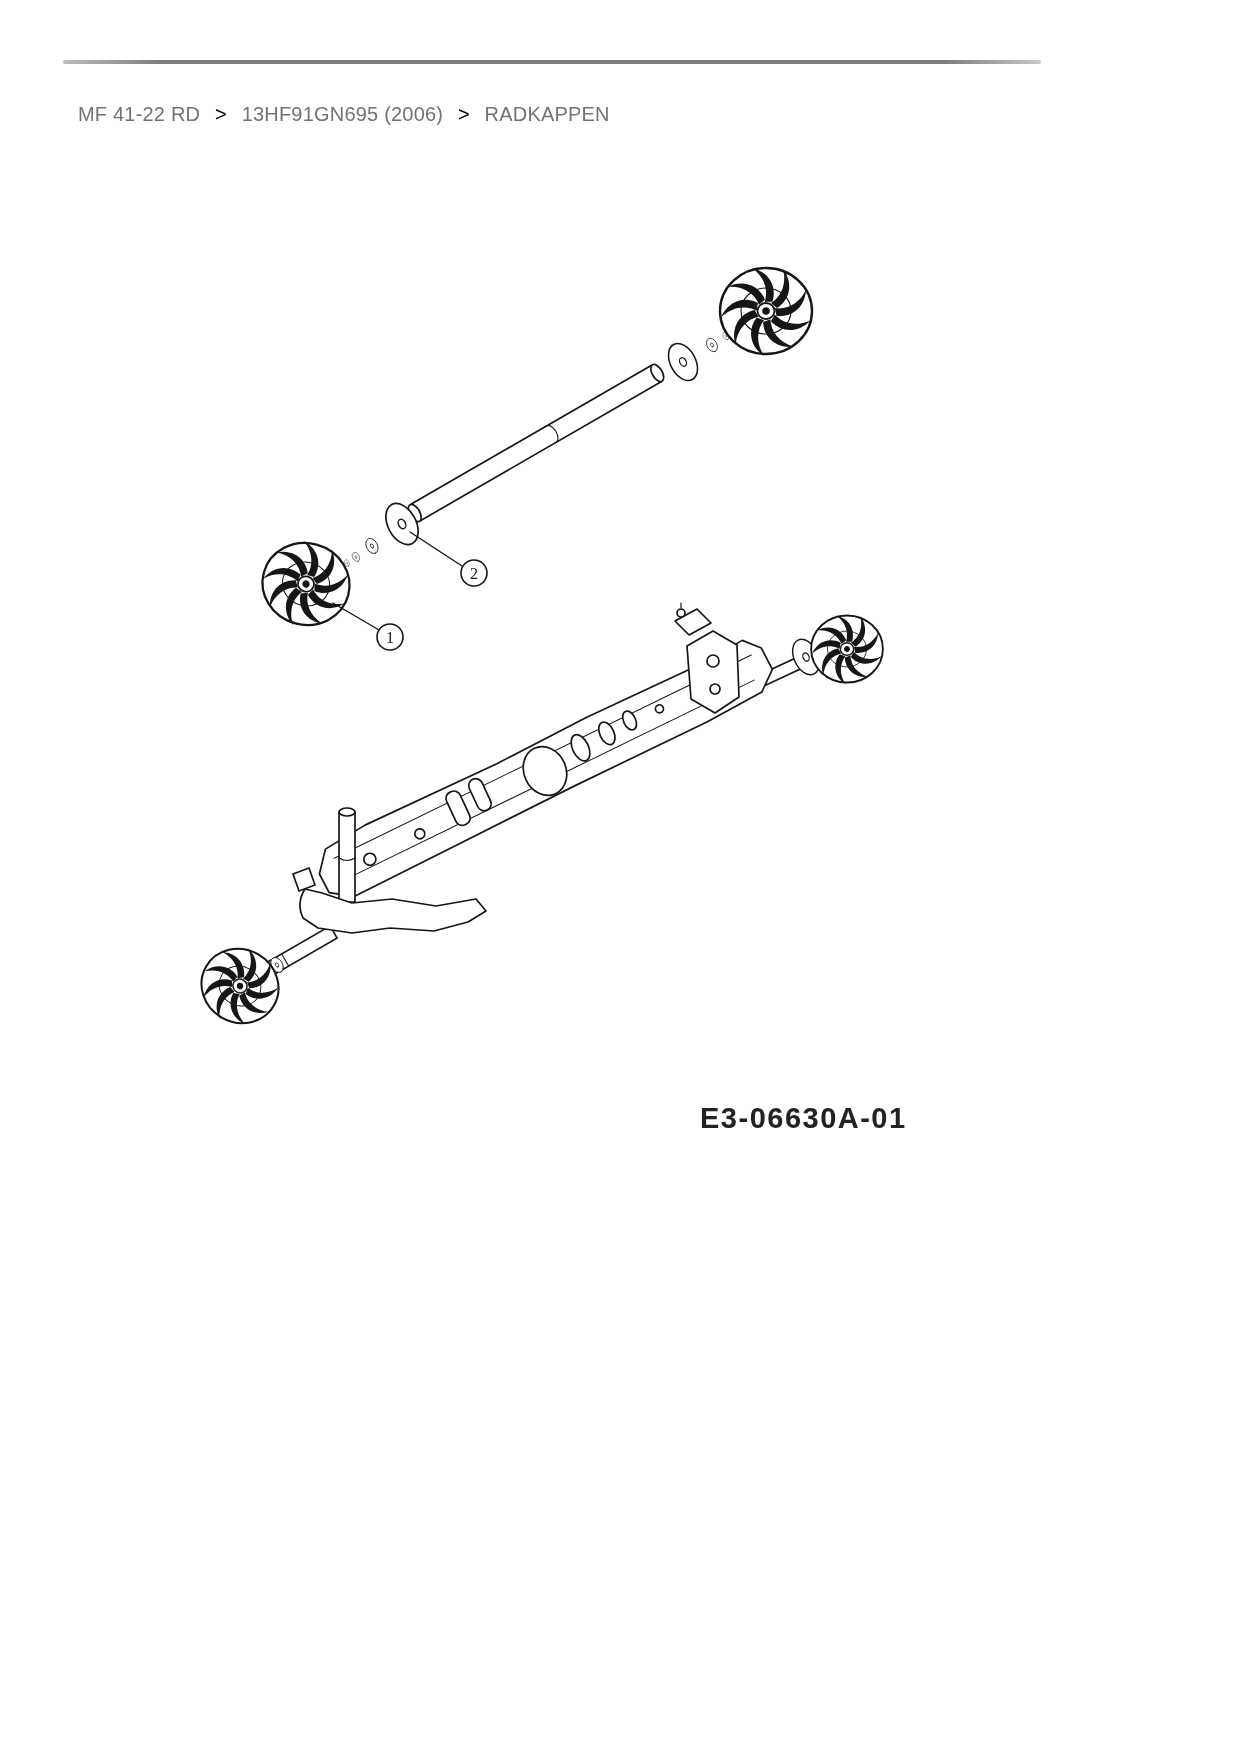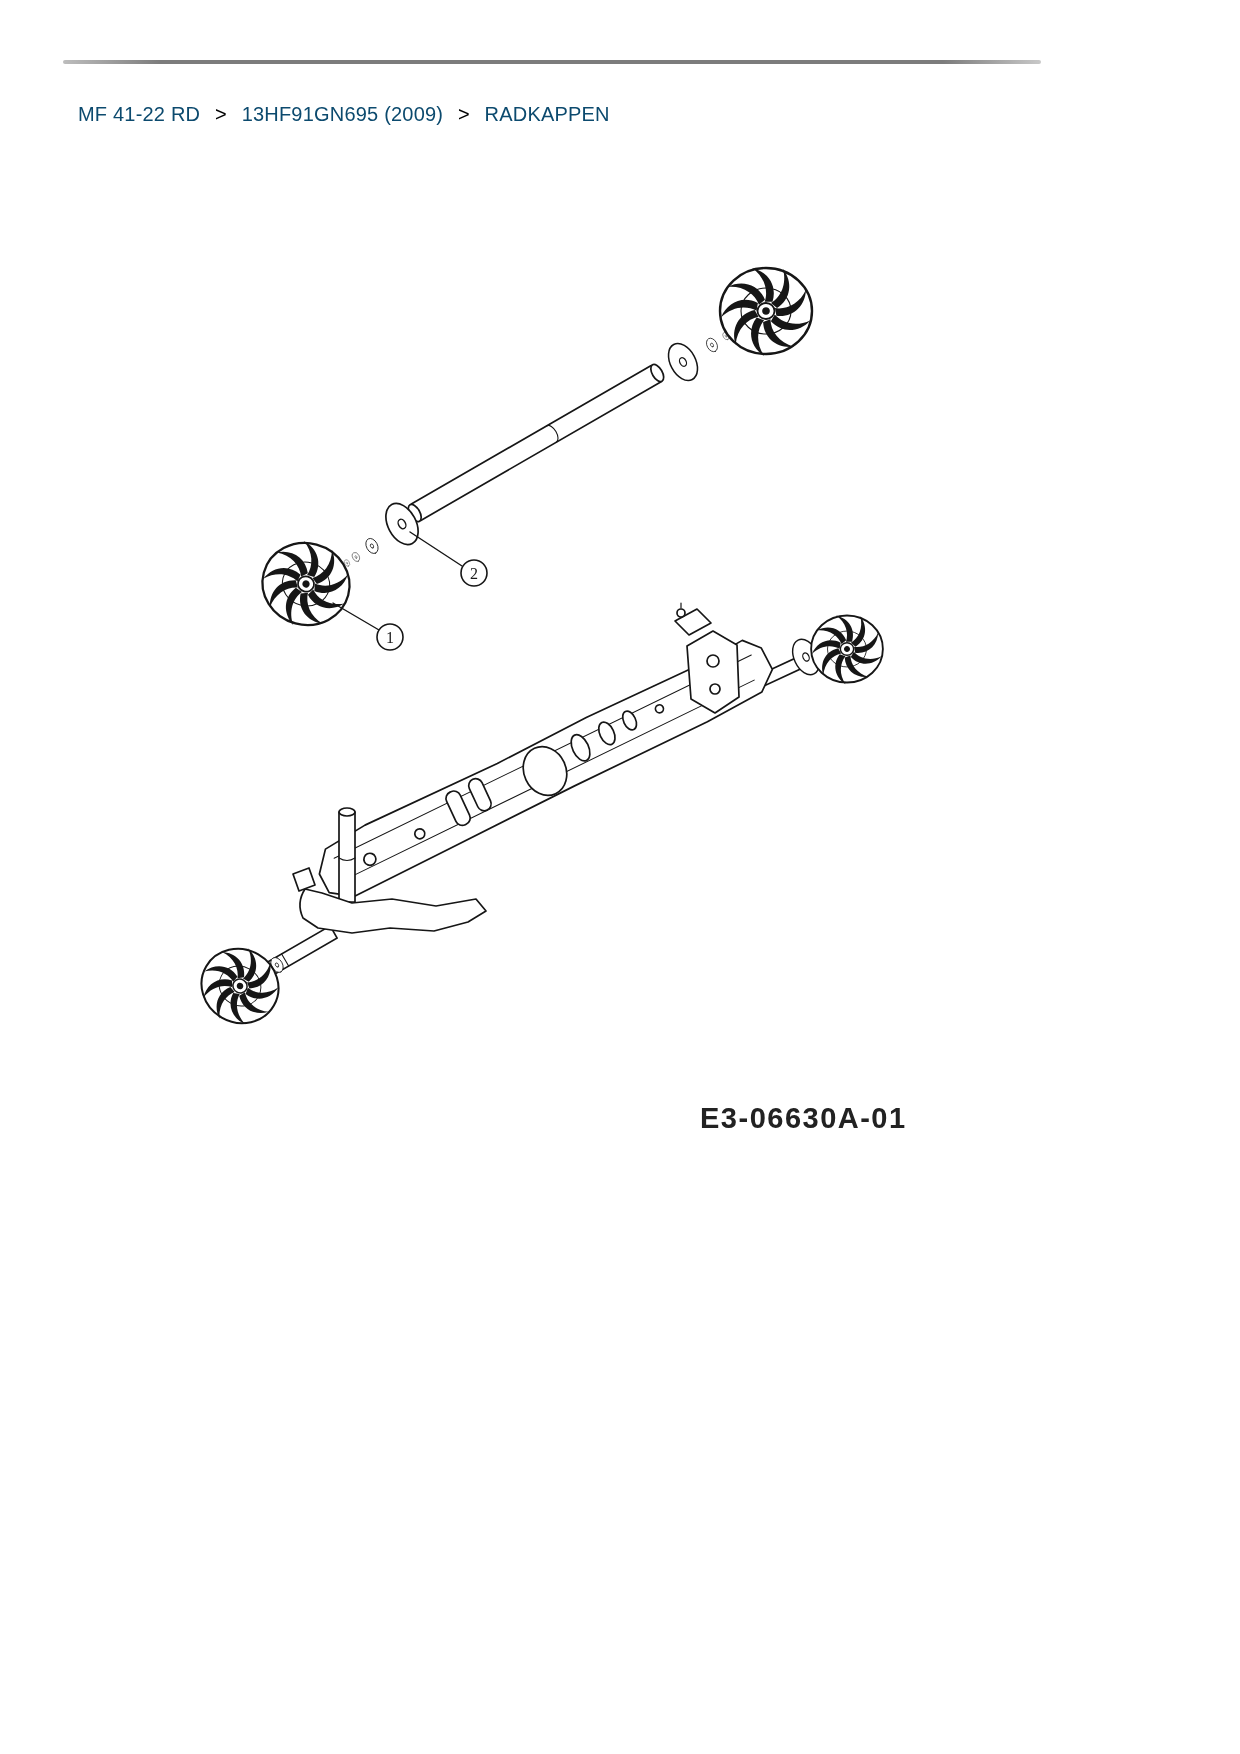--- a/index.html
+++ b/index.html
@@ -11,21 +11,21 @@
   }
   .divider {
     position:absolute; left:63px; top:60px; width:978px; height:4px;
     background:linear-gradient(90deg,#bdbdbd,#7c7c7c 10%,#7c7c7c 90%,#c8c8c8);
     border-radius:2px;
   }
   .breadcrumb {
     position:absolute; left:78px; top:103px;
     font-size:20px; letter-spacing:0.2px; color:#000; white-space:nowrap;
   }
-  .breadcrumb .crumb { color:#0c4a6e; text-decoration:none; }
+  .breadcrumb .crumb { color:#737373; text-decoration:none; }
   .breadcrumb .sep { margin:0 9px; }
   .diagram { position:absolute; left:0; top:0; width:1240px; height:1754px; }
   .diagram svg { display:block; width:1240px; height:1754px; }
   .callout-text {
     font-family:"Liberation Serif", serif; font-size:16px;
     fill:#1a1a1a; stroke:none;
   }
   .code-text {
     font-family:"Liberation Sans", sans-serif; font-size:29px; font-weight:600;
     letter-spacing:1.5px; fill:#222; stroke:none;
@@ -34,21 +34,21 @@
 </head>
 <body>
 
 <div class="page">
 
   <div class="divider"></div>
 
   <div class="breadcrumb">
     <span class="crumb">MF 41-22 RD</span>
     <span class="sep">&gt;</span>
-    <span class="crumb">13HF91GN695 (2009)</span>
+    <span class="crumb">13HF91GN695 (2006)</span>
     <span class="sep">&gt;</span>
     <span class="crumb">RADKAPPEN</span>
   </div>
 
   <div class="diagram">
     <svg viewBox="0 0 1240 1754" xmlns="http://www.w3.org/2000/svg">
       <defs>
         <path id="fin" d="M 5 -8 C 15 -14 21 -27 17 -42 C 27 -29 25 -12 11 -3 Z"></path>
         <g id="cap">
           <ellipse rx="46" ry="43" fill="#ffffff" stroke="#161616" stroke-width="2.4"></ellipse>

